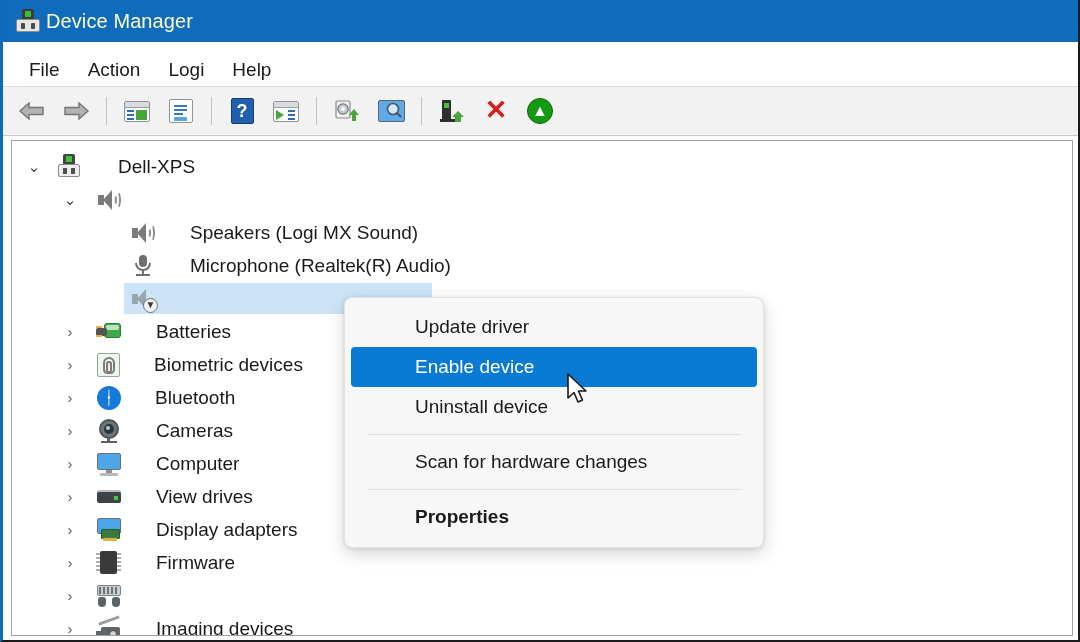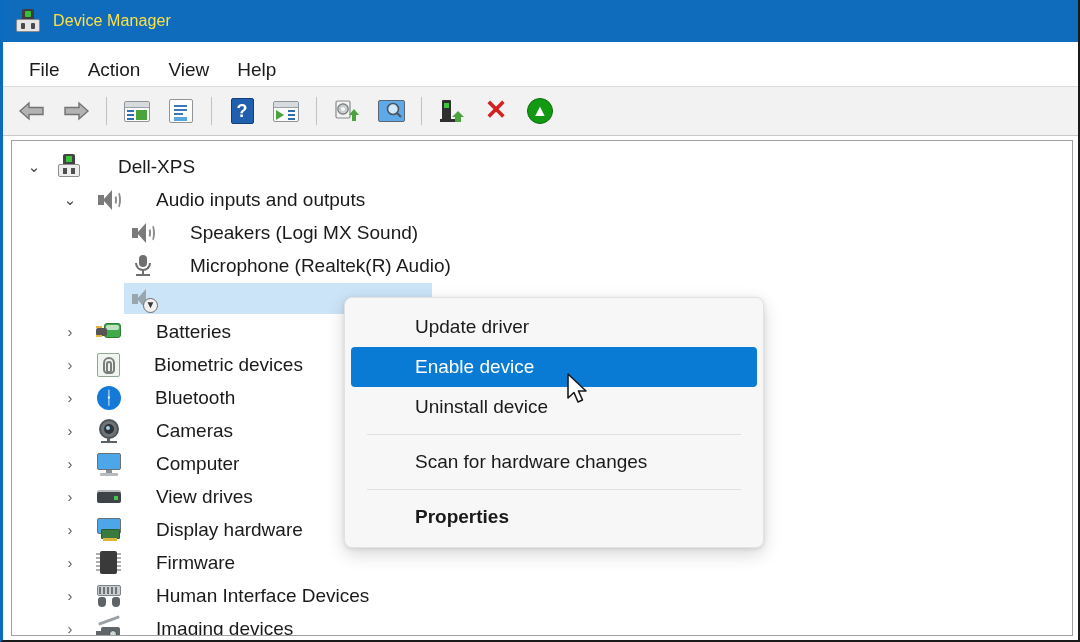--- a/index.html
+++ b/index.html
@@ -40,21 +40,21 @@
     position: absolute; left: 1px; top: 11px; width: 24px; height: 13px;
     background: #e6e6e6; border: 1px solid #8a8a8a; border-radius: 2px;
   }
   .title-icon .pin1, .title-icon .pin2 {
     position: absolute; top: 15px; width: 4px; height: 6px;
     background: #4a4a4a; border-radius: 1px;
   }
   .title-icon .pin1 { left: 6px; }
   .title-icon .pin2 { left: 16px; }
   .title-text {
-    color: #fde047; font-size: 16px; margin-left: 12px; letter-spacing: .1px;
+    color: #fef9c3; font-size: 20px; margin-left: 5px; letter-spacing: .1px;
   }
 
   
   .menubar {
     position: absolute; left: 0; top: 42px;
     width: 1075px; height: 44px;
     background: #ffffff;
     display: flex; align-items: center;
     padding-left: 22px;
   }
@@ -311,21 +311,21 @@
       <div class="body"></div>
         <div class="pin1"></div>
         <div class="pin2"></div>
     </div>
     <div class="title-text">Device Manager</div>
   </div>
 
   <div class="menubar">
     <div class="menu-item">File</div>
     <div class="menu-item">Action</div>
-    <div class="menu-item">View</div>
+    <div class="menu-item">Logi</div>
     <div class="menu-item">Help</div>
   </div>
 
   <div class="toolbar">
     <div class="tb-btn">
       <div class="arrow-ico">
         <svg width="28" height="22" viewBox="0 0 28 22">
             <polygon points="2,11 11,3 11,7.5 25,7.5 25,14.5 11,14.5 11,19" fill="#b3b3b3" stroke="#737373" stroke-width="1.4"></polygon>
           </svg>
       </div>
@@ -424,21 +424,20 @@
       </div>
 
       <div class="row lvl1">
         <span class="chev down">⌄</span>
         <span class="ico ic-spk">
           <span class="bx"></span>
             <span class="cn"></span>
             <span class="w1"></span>
             <span class="w2"></span>
         </span>
-        <span class="label">Audio inputs and outputs</span>
       </div>
 
       <div class="row lvl2">
         <span class="ico ic-spk">
           <span class="bx"></span>
             <span class="cn"></span>
             <span class="w1"></span>
             <span class="w2"></span>
         </span>
         <span class="label">Speakers (Logi MX Sound)</span>
@@ -525,42 +524,41 @@
         <span class="label">View drives</span>
       </div>
 
       <div class="row lvl1">
         <span class="chev">›</span>
         <span class="ico ic-gfx">
           <span class="scr"></span>
             <span class="card"></span>
             <span class="pins"></span>
         </span>
-        <span class="label">Display hardware</span>
+        <span class="label">Display adapters</span>
       </div>
 
       <div class="row lvl1">
         <span class="chev">›</span>
         <span class="ico ic-fw">
           <span class="l"></span>
             <span class="chip"></span>
             <span class="r"></span>
         </span>
         <span class="label">Firmware</span>
       </div>
 
       <div class="row lvl1">
         <span class="chev">›</span>
         <span class="ico ic-hid">
           <span class="kb"></span>
             <span class="keys"></span>
             <span class="m1"></span>
             <span class="m2"></span>
         </span>
-        <span class="label">Human Interface Devices</span>
       </div>
 
       <div class="row lvl1">
         <span class="chev">›</span>
         <span class="ico ic-img">
           <span class="bar"></span>
             <span class="ln"></span>
             <span class="bd"></span>
             <span class="lens"></span>
         </span>

